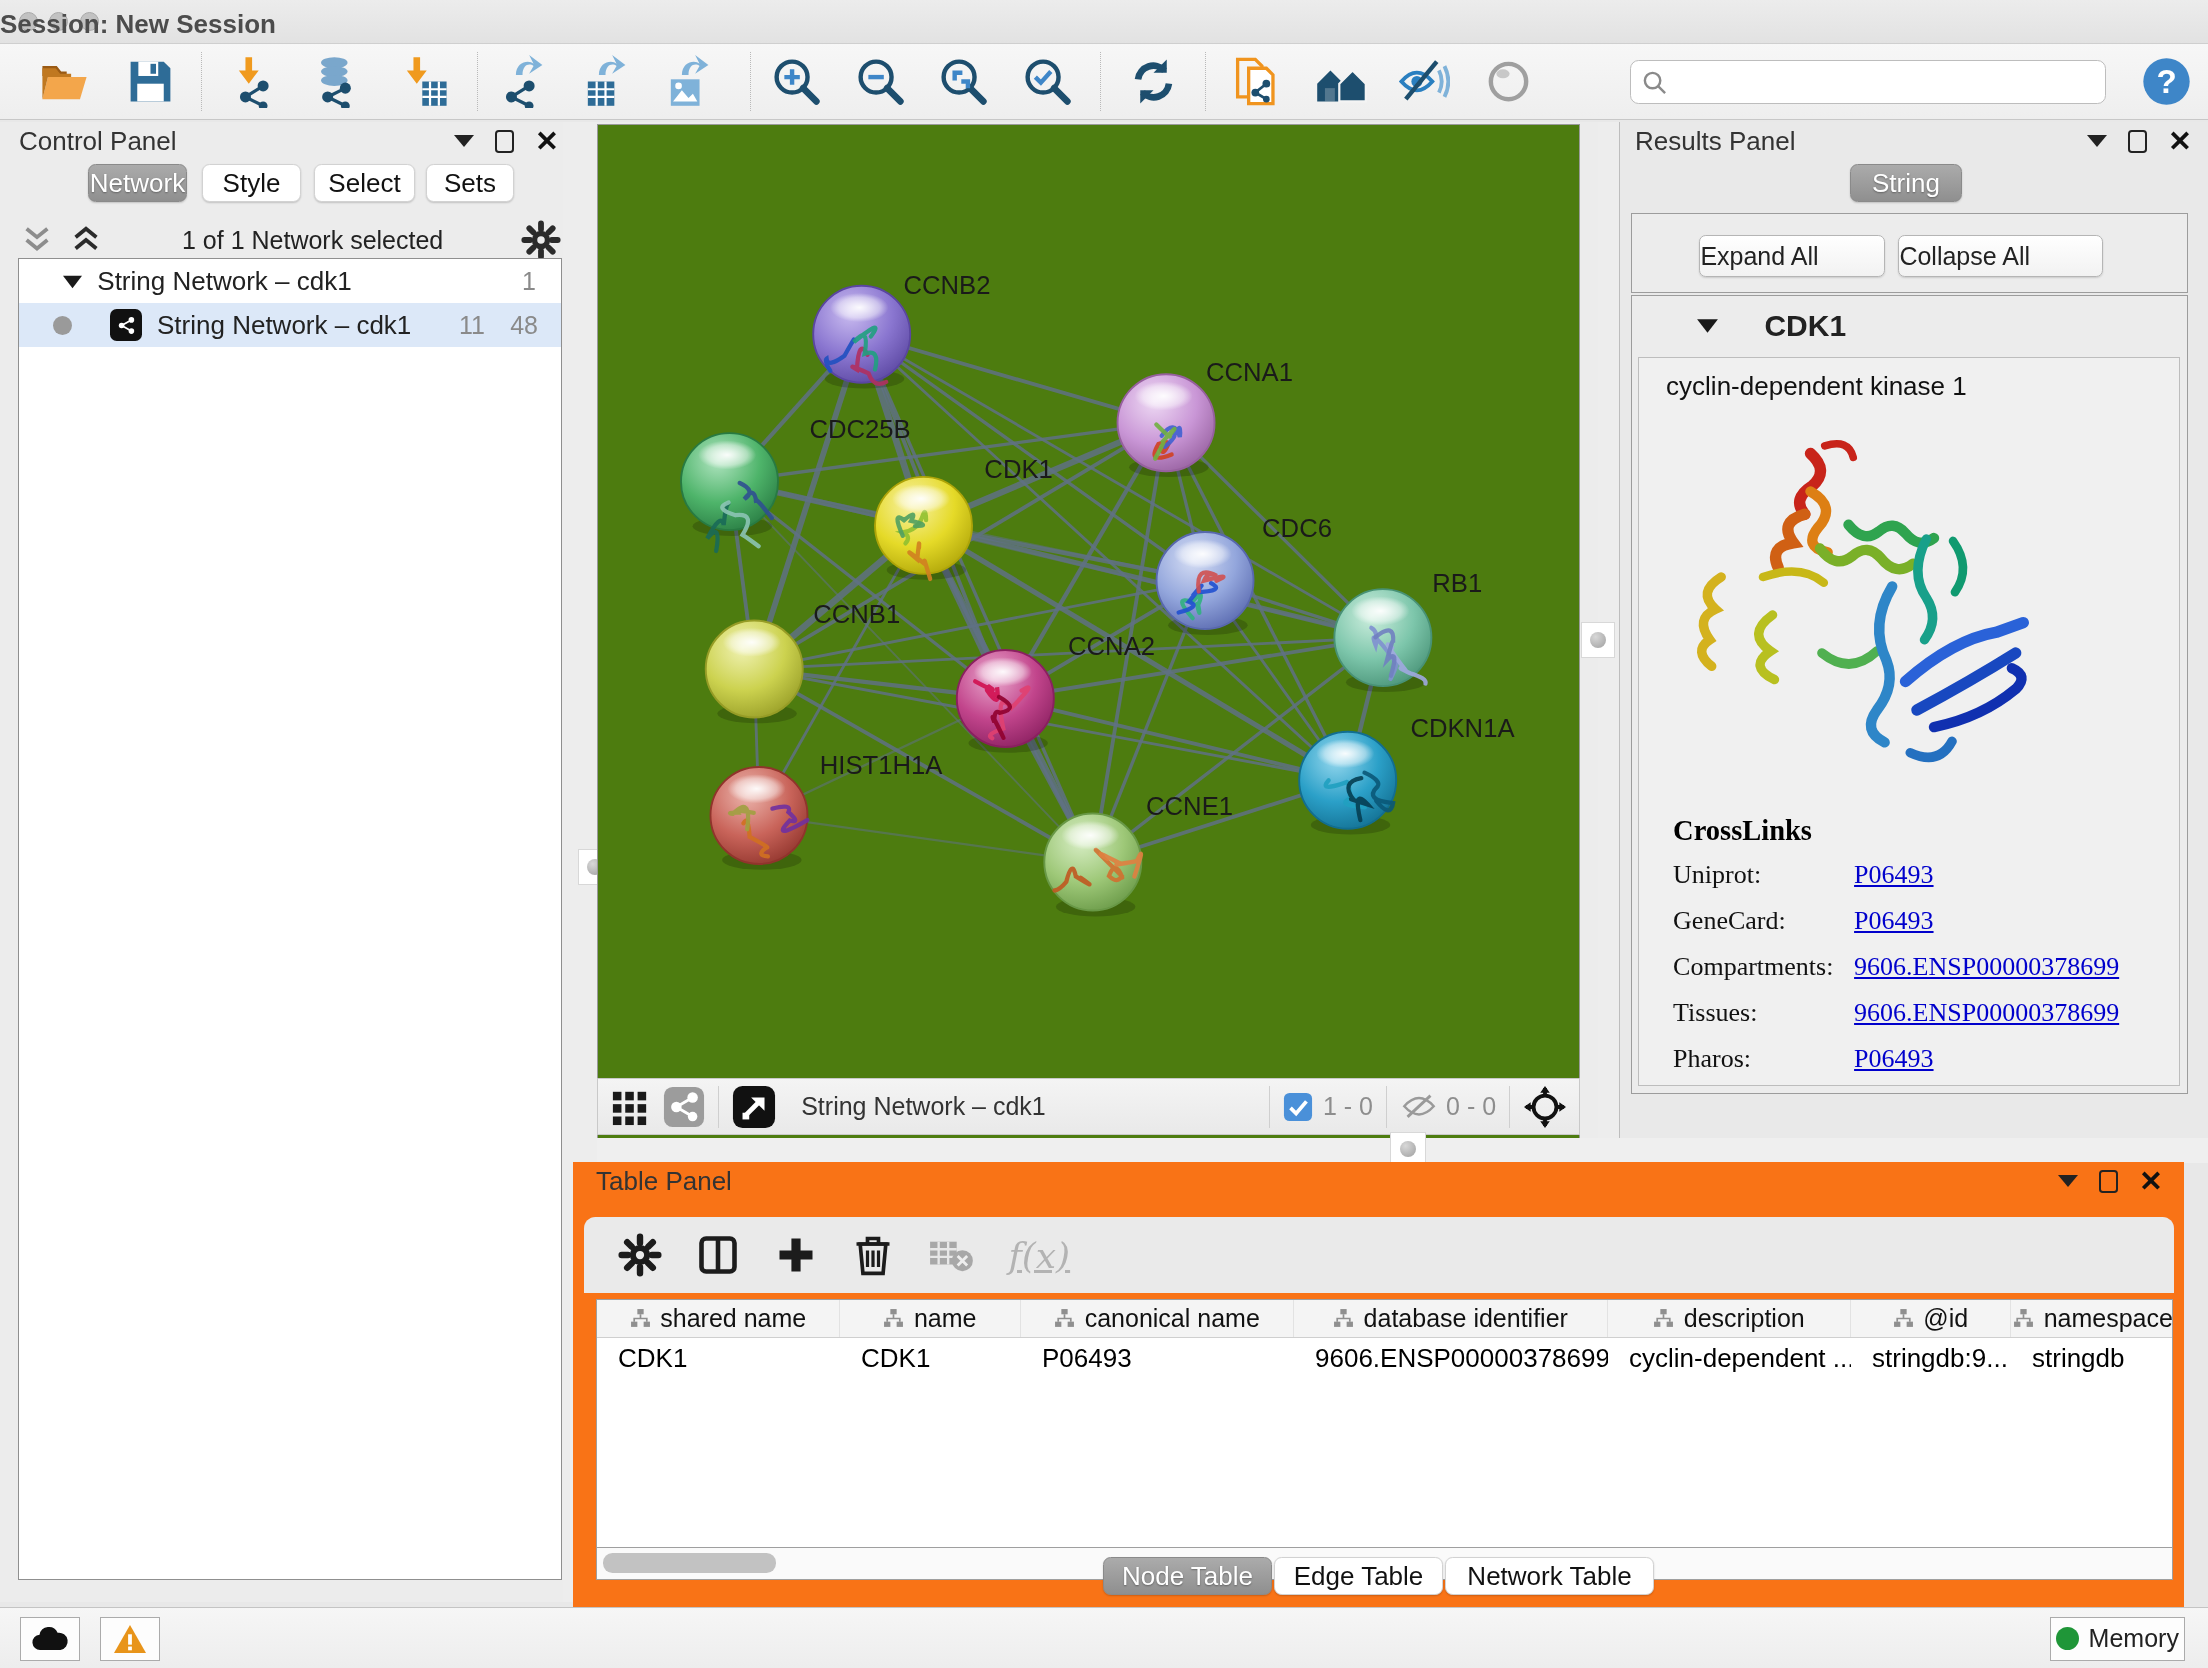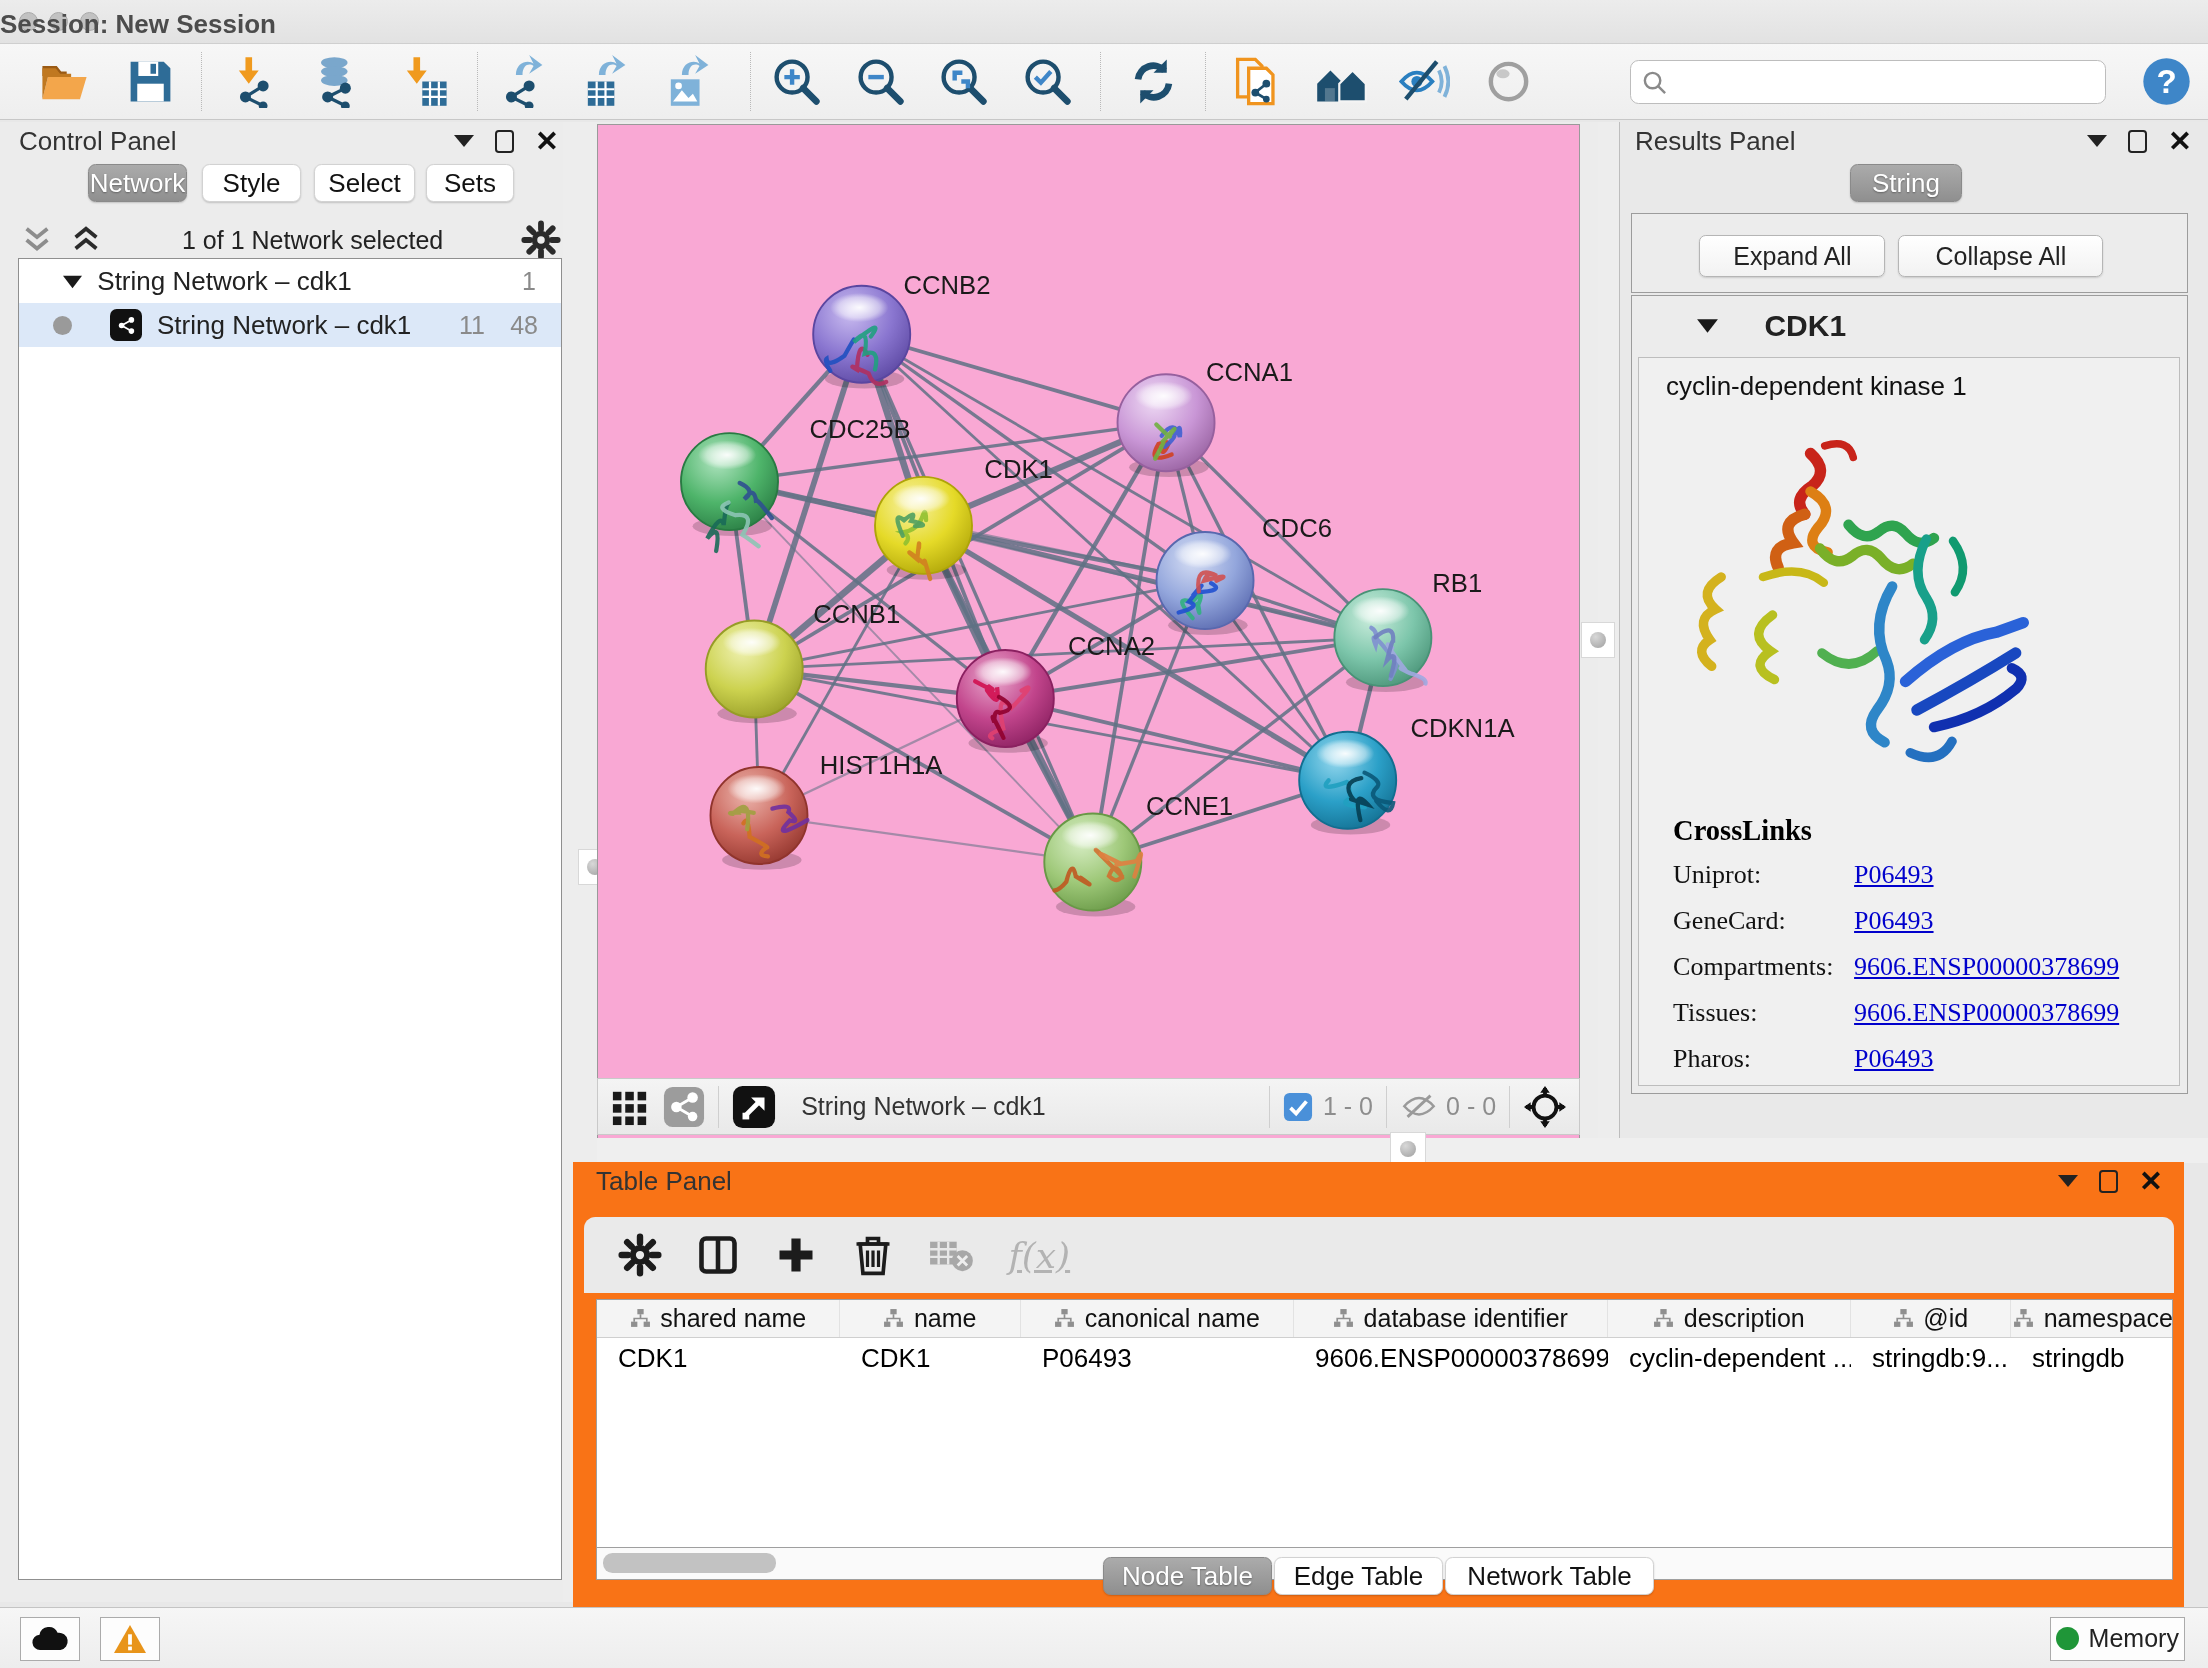--- a/index.html
+++ b/index.html
@@ -52,35 +52,35 @@
                  align-items:center; justify-content:center; }
   .count { color:#8a8a8a; font-size:25px; }
 
   
   .vdivider { position:absolute; background:#ededed; }
   .handle { position:absolute; background:#fff; border:1px solid #d8d8d8; display:flex; align-items:center; justify-content:center; }
   .handle i { width:16px; height:16px; border-radius:50%; background:radial-gradient(circle at 35% 30%, #d8d8d8, #9f9f9f); }
 
   
   #net-region { position:absolute; left:597px; top:122px; width:1001px; height:1016px; background:#ececec; }
-  #net-canvas { position:absolute; left:0; top:1.9px; width:983px; height:1220px; background:#f9a8d4; border:1px solid #9a9a9a; }
+  #net-canvas { position:absolute; left:0; top:1.9px; width:983px; height:1220px; background:#4d7c0f; border:1px solid #9a9a9a; }
   #net-toolbar { position:absolute; left:0; top:956px; width:983px; height:57px; background:linear-gradient(#f4f4f4,#e9e9e9);
                  border:1px solid #c9c9c9; display:flex; align-items:center; }
   .ntsep { height:42px; border-left:1px solid #cfcfcf; margin:0 13.3px; }
   .nticon { margin-left:13.3px; cursor:pointer; }
   #net-title { font-size:25px; color:#333; margin-left:25px; flex:1; }
   .ntcount { font-size:25px; color:#8d8d8d; margin-left:9.5px; }
 
   
   #results-panel { position:absolute; left:1619px; top:122px; width:590px; height:1018px; background:#e9e9e9;
                    border-left:1px solid #bdbdbd; }
   #rp-head { position:absolute; left:15px; top:3.8px; width:557px; display:flex; justify-content:space-between; align-items:center;gap:25px; }
   #rp-boxA { position:absolute; left:11.4px; top:91px; width:557px; height:80px; background:#ececec; border:1px solid #9c9c9c; }
   .rp-btn { position:absolute; top:21px; height:42px; background:linear-gradient(#ffffff,#f2f2f2); border:1px solid #b5b5b5;
-            border-radius:6.7px; font-size:25px; text-align:center; line-height:40px; cursor:pointer;
+            border-radius:6.7px; font-size:25px; text-align:left; line-height:40px; cursor:pointer;
             box-shadow:0 1px 1.9px rgba(0,0,0,.15); }
   #rp-boxB { position:absolute; left:11.4px; top:173px; width:557px; height:799px; background:#ececec; border:1px solid #9c9c9c; }
   #rp-gene-row { position:absolute; left:0; top:0; width:100%; height:59px; display:flex; align-items:center; }
   #rp-gene { font-size:30px; font-weight:bold; margin-left:44px; }
   #rp-inner { position:absolute; left:5.7px; top:61px; width:542px; height:729px; background:#f0f0f0; border:1px solid #bdbdbd; }
   #rp-desc { position:absolute; left:27px; top:13.3px; font-size:26px; color:#111; }
   #protein-wrap { position:absolute; left:28.5px; top:67px; width:399px; height:380px; }
   #crosslinks { position:absolute; left:34px; top:457px; font-family:"Liberation Serif", serif; }
   #crosslinks h3 { font-size:28.5px; font-weight:bold; color:#000; margin-bottom:13.3px; }
   .xl-row { display:flex; margin-bottom:16px; font-size:26px; }

